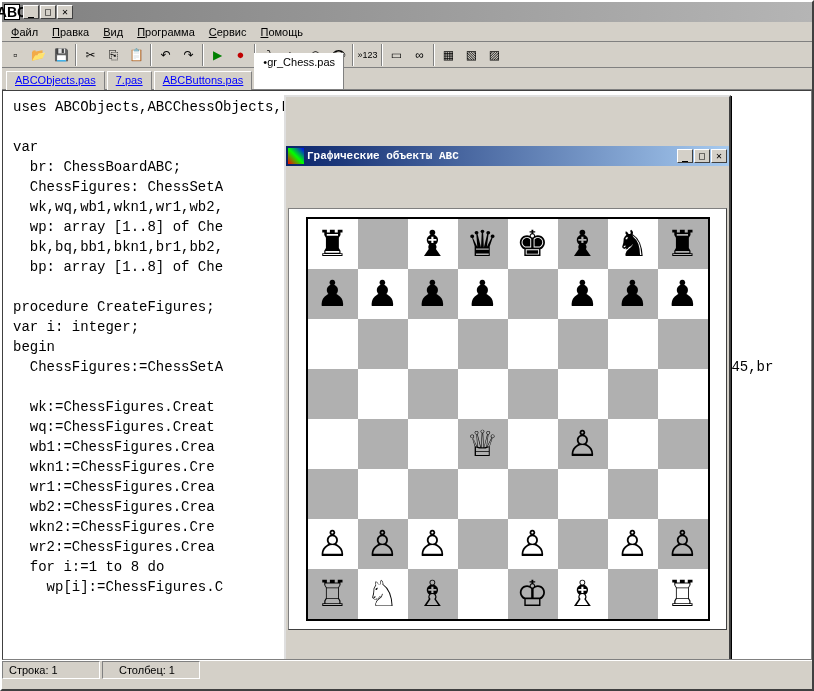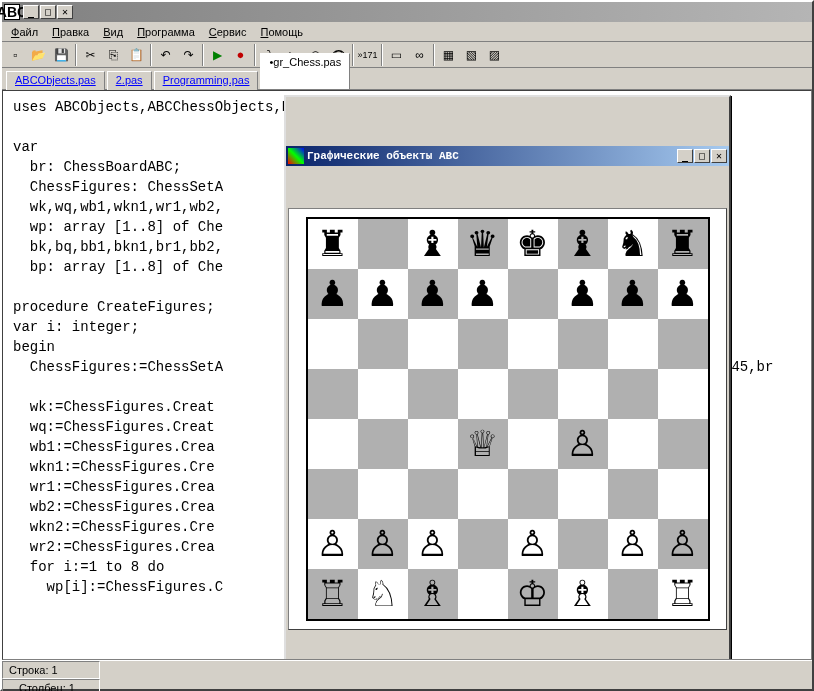--- a/index.html
+++ b/index.html
@@ -17,21 +17,21 @@
   .underline:first-letter { text-decoration:underline; }
   .toolbar { height:26px; display:flex; align-items:center; padding:1px 2px; border-bottom:1px solid #808080; gap:0; }
   .tbtn { width:23px; height:22px; display:inline-flex; align-items:center; justify-content:center; margin:0; font-size:12px;}
   .tsep { width:2px; height:22px; border-left:1px solid #808080; border-right:1px solid #fff; margin:0 2px;}
   .tabrow { height:22px; display:flex; align-items:flex-end; padding:2px 4px 0 4px; border-bottom:1px solid #808080; gap:2px;}
   .tab { height:36px; padding:2px 8px; background:#d4d0c8; border:1px solid #808080; border-top-color:#fff; border-left-color:#fff; border-bottom:none; font-size:11px; position:relative; }
   .tab.inactive { color:#606060; text-decoration:underline; text-decoration-color:#0000ff; color:#0000ff; background:#d4d0c8; top:1px; height:19px;}
   .tab.active { background:#fff; z-index:2; }
   .editor { background:#fff; border:1px solid #808080; border-top-color:#404040; border-left-color:#404040; padding:6px 10px; font-family:"Courier New",monospace; font-size:14px; line-height:20px; white-space:pre; overflow:hidden; position:relative; height:570px;}
   .editor b { font-weight:normal; }
-  .statusbar { height:19px; display:flex; border-top:1px solid #fff;flex-direction:column; }
+  .statusbar { height:19px; display:flex; border-top:1px solid #fff; }
   .status-cell { border:1px solid #808080; border-top-color:#808080; border-left-color:#808080; border-right-color:#fff; border-bottom-color:#fff; padding:2px 6px; font-size:11px; margin-right:2px;}
   .status-cell.c1{width:98px;} .status-cell.c2{width:98px;padding-left:16px;} .status-cell.c3{flex:1;}
   
   .child-win { position:absolute; left:281px; top:4px; width:447px; background:#d4d0c8; border:2px solid #d4d0c8; border-top-color:#dfdfdf; border-left-color:#dfdfdf; border-right-color:#404040; border-bottom-color:#404040; z-index:10; box-shadow:1px 1px 0 #000;}
   .child-client { margin:2px; background:#fff; border:1px solid #404040; border-top-color:#808080; border-left-color:#808080; padding:8px; display:flex; justify-content:center;}
   
   .board { border:2px solid #000; }
   .brow { display:flex; }
   .sq { width:50px; height:50px; display:flex; align-items:center; justify-content:center; font-size:36px; line-height:1; }
   .sq.light { background:#fff;} .sq.dark { background:#b0b0b0;}
@@ -80,35 +80,35 @@
       <div class="tbtn">
         <span style="color:#c00000;font-weight:bold;font-size:13px;">●</span>
       </div>
       <div class="tsep"></div>
       <div class="tbtn">⤵</div>
       <div class="tbtn">↘</div>
       <div class="tbtn">◉</div>
       <div class="tbtn">👁</div>
       <div class="tsep"></div>
       <div class="tbtn">
-        <span style="font-size:9px;">»171</span>
+        <span style="font-size:9px;">»123</span>
       </div>
       <div class="tsep"></div>
       <div class="tbtn">▭</div>
       <div class="tbtn">∞</div>
       <div class="tsep"></div>
       <div class="tbtn">▦</div>
       <div class="tbtn">▧</div>
       <div class="tbtn">▨</div>
     </div>
 
   <div class="tabrow" id="tabrow">
       <div class="tab inactive">ABCObjects.pas</div>
-      <div class="tab inactive">2.pas</div>
-      <div class="tab inactive">Programming.pas</div>
+      <div class="tab inactive">7.pas</div>
+      <div class="tab inactive">ABCButtons.pas</div>
       <div class="tab active">•gr_Chess.pas</div>
     </div>
 
   <div class="editor" id="editor"><div><span class="src-line"><b>uses</b> ABCObjects,ABCChessObjects,Events,Utils;</span><span class="src-line"> </span><span class="src-line"><b>var</b></span><span class="src-line">  br: ChessBoardABC;</span><span class="src-line">  ChessFigures: ChessSetA</span><span class="src-line">  wk,wq,wb1,wkn1,wr1,wb2,</span><span class="src-line">  wp: <b>array</b> [1..8] <b>of</b> Che</span><span class="src-line">  bk,bq,bb1,bkn1,br1,bb2,</span><span class="src-line">  bp: <b>array</b> [1..8] <b>of</b> Che</span><span class="src-line"> </span><span class="src-line"><b>procedure</b> CreateFigures;</span><span class="src-line"><b>var</b> i: integer;</span><span class="src-line"><b>begin</b></span><span class="src-line" style="position:relative;">  ChessFigures:=ChessSetA<span style="position:absolute;left:710px;">,45,br</span></span><span class="src-line"> </span><span class="src-line">  wk:=ChessFigures.Creat</span><span class="src-line">  wq:=ChessFigures.Creat</span><span class="src-line">  wb1:=ChessFigures.Crea</span><span class="src-line">  wkn1:=ChessFigures.Cre</span><span class="src-line">  wr1:=ChessFigures.Crea</span><span class="src-line">  wb2:=ChessFigures.Crea</span><span class="src-line">  wkn2:=ChessFigures.Cre</span><span class="src-line">  wr2:=ChessFigures.Crea</span><span class="src-line">  <b>for</b> i:=1 <b>to</b> 8 <b>do</b></span><span class="src-line">    wp[i]:=ChessFigures.C</span><span class="src-line"> </span></div>
 
     
     <div class="child-win">
       <div class="titlebar active">
         <span class="title-icon" style="background:linear-gradient(45deg,#f00,#0f0,#00f);color:transparent;border:none;"></span>
         <span class="title-text">Графические объекты ABC</span>

